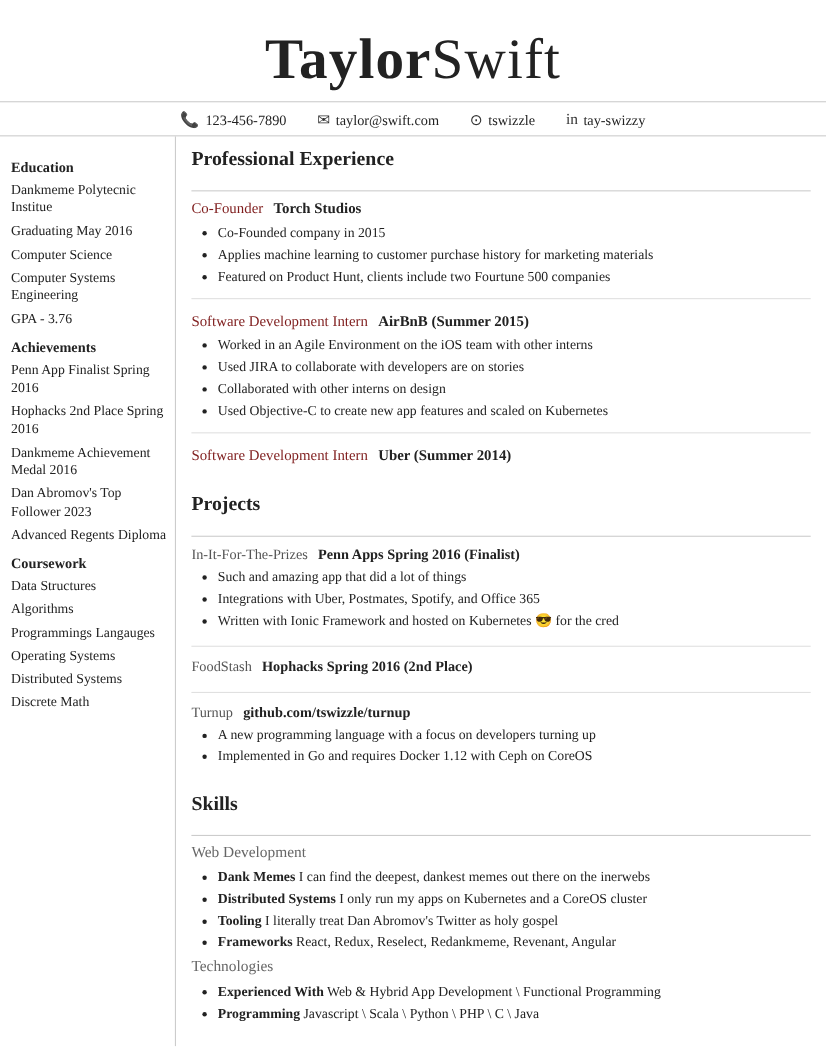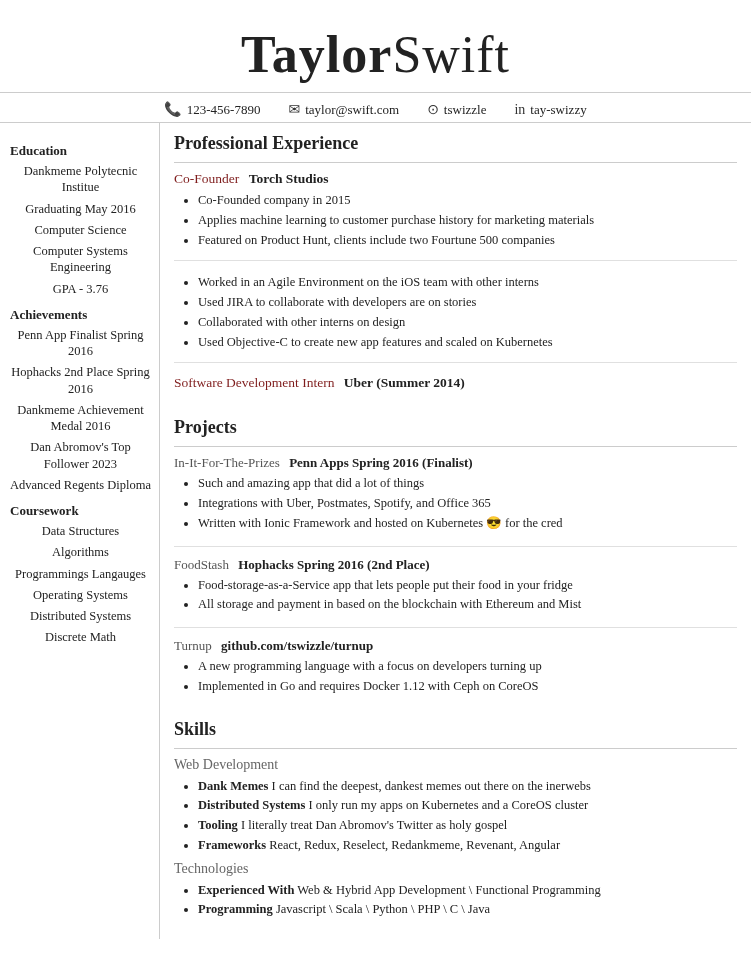--- a/index.html
+++ b/index.html
@@ -62,35 +62,34 @@
     .sidebar-section-title {
       font-weight: 700;
       font-size: 13px;
       margin-top: 10px;
       margin-bottom: 4px;
     }
     .sidebar-item {
       margin-bottom: 5px;
       color: #222;
       line-height: 1.3;
-      text-align: center;
     }
     .sidebar-item:first-child { margin-top: 0; }
 
     
     .content {
       flex: 1;
       padding: 10px 14px 10px 14px;
     }
     .section-title {
       font-size: 18px;
       font-weight: 700;
       margin-bottom: 8px;
       border-bottom: 1px solid #ccc;
-      padding-bottom: 8px;
+      padding-bottom: 18px;
     }
     .job-block {
       margin-bottom: 12px;
       padding-bottom: 10px;
       border-bottom: 1px solid #e0e0e0;
     }
     .job-block:last-child { border-bottom: none; }
     .job-header {
       font-size: 13.5px;
       margin-bottom: 4px;
@@ -210,20 +209,24 @@
           <span class="job-company">Torch Studios</span>
         </div>
         <ul class="job-bullets">
           <li>Co-Founded company in 2015</li>
           <li>Applies machine learning to customer purchase history for marketing materials</li>
           <li>Featured on Product Hunt, clients include two Fourtune 500 companies</li>
         </ul>
       </div>
 
       <div class="job-block">
+        <div class="job-header">
+          <span class="job-title">Software Development Intern</span>
+          <span class="job-company">AirBnB (Summer 2015)</span>
+        </div>
         <ul class="job-bullets">
           <li>Worked in an Agile Environment on the iOS team with other interns</li>
           <li>Used JIRA to collaborate with developers are on stories</li>
           <li>Collaborated with other interns on design</li>
           <li>Used Objective-C to create new app features and scaled on Kubernetes</li>
         </ul>
       </div>
 
       <div class="job-block">
         <div class="job-header">
@@ -246,24 +249,20 @@
           <li>Integrations with Uber, Postmates, Spotify, and Office 365</li>
           <li>Written with Ionic Framework and hosted on Kubernetes 😎  for the cred</li>
         </ul>
       </div>
 
       <div class="project-block">
         <div class="project-header">
           <span class="project-name">FoodStash</span>
           <span class="project-sub">Hophacks Spring 2016 (2nd Place)</span>
         </div>
-        <ul class="job-bullets">
-          <li>Food-storage-as-a-Service app that lets people put their food in your fridge</li>
-          <li>All storage and payment in based on the blockchain with Ethereum and Mist</li>
-        </ul>
       </div>
 
       <div class="project-block">
         <div class="project-header">
           <span class="project-name">Turnup</span>
           <span class="project-sub">github.com/tswizzle/turnup</span>
         </div>
         <ul class="job-bullets">
           <li>A new programming language with a focus on developers turning up</li>
           <li>Implemented in Go and requires Docker 1.12 with Ceph on CoreOS</li>

